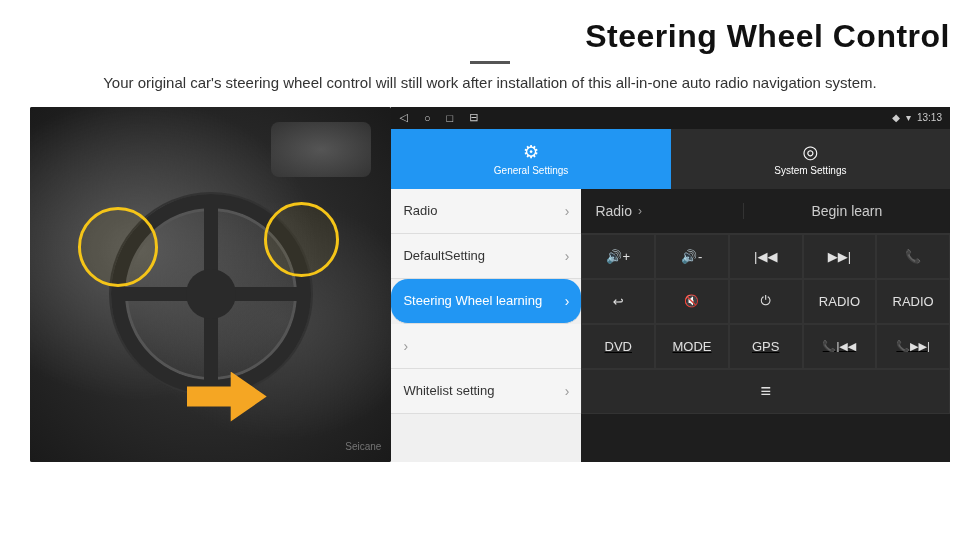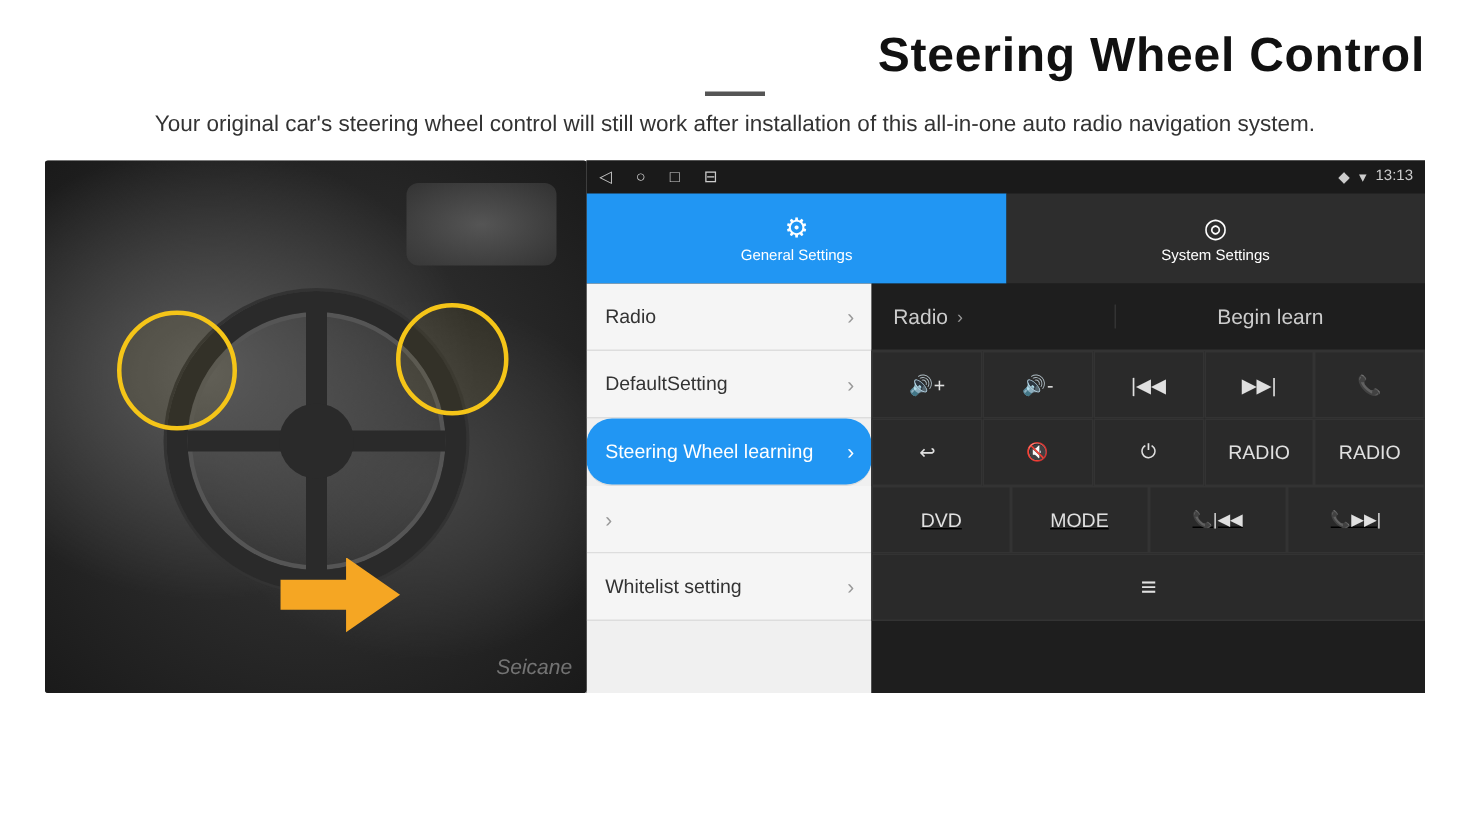--- a/index.html
+++ b/index.html
@@ -166,23 +166,22 @@
       height: 55px;
       background: radial-gradient(ellipse, #6a6a6a 0%, #3a3a3a 100%);
       border-radius: 8px;
       opacity: 0.7;
     }
 
     .watermark {
       position: absolute;
       bottom: 10px;
       right: 10px;
-      font-size: 14px;
+      font-size: 10px;
       color: rgba(200,200,200,0.5);
-      font-style: italic;
     }
 
     
     .android-screen {
       width: 595px;
       height: 355px;
       background: #1a1a1a;
       display: flex;
       flex-direction: column;
     }
@@ -506,20 +505,23 @@
           </div>
 
           <div class="row-7-btns">
             <div class="ctrl-btn">
               <span>DVD</span>
             </div>
             <div class="ctrl-btn">
               <span>MODE</span>
             </div>
             <div class="ctrl-btn">
+              <span>GPS</span>
+            </div>
+            <div class="ctrl-btn">
               <span style="font-size:11px;">📞|◀◀</span>
             </div>
             <div class="ctrl-btn">
               <span style="font-size:11px;">📞▶▶|</span>
             </div>
           </div>
 
           <div class="row-8-btns">
             <div class="ctrl-btn" style="flex:1; background:#2a2a2a;">
               <span style="font-size:18px;">≡</span>

